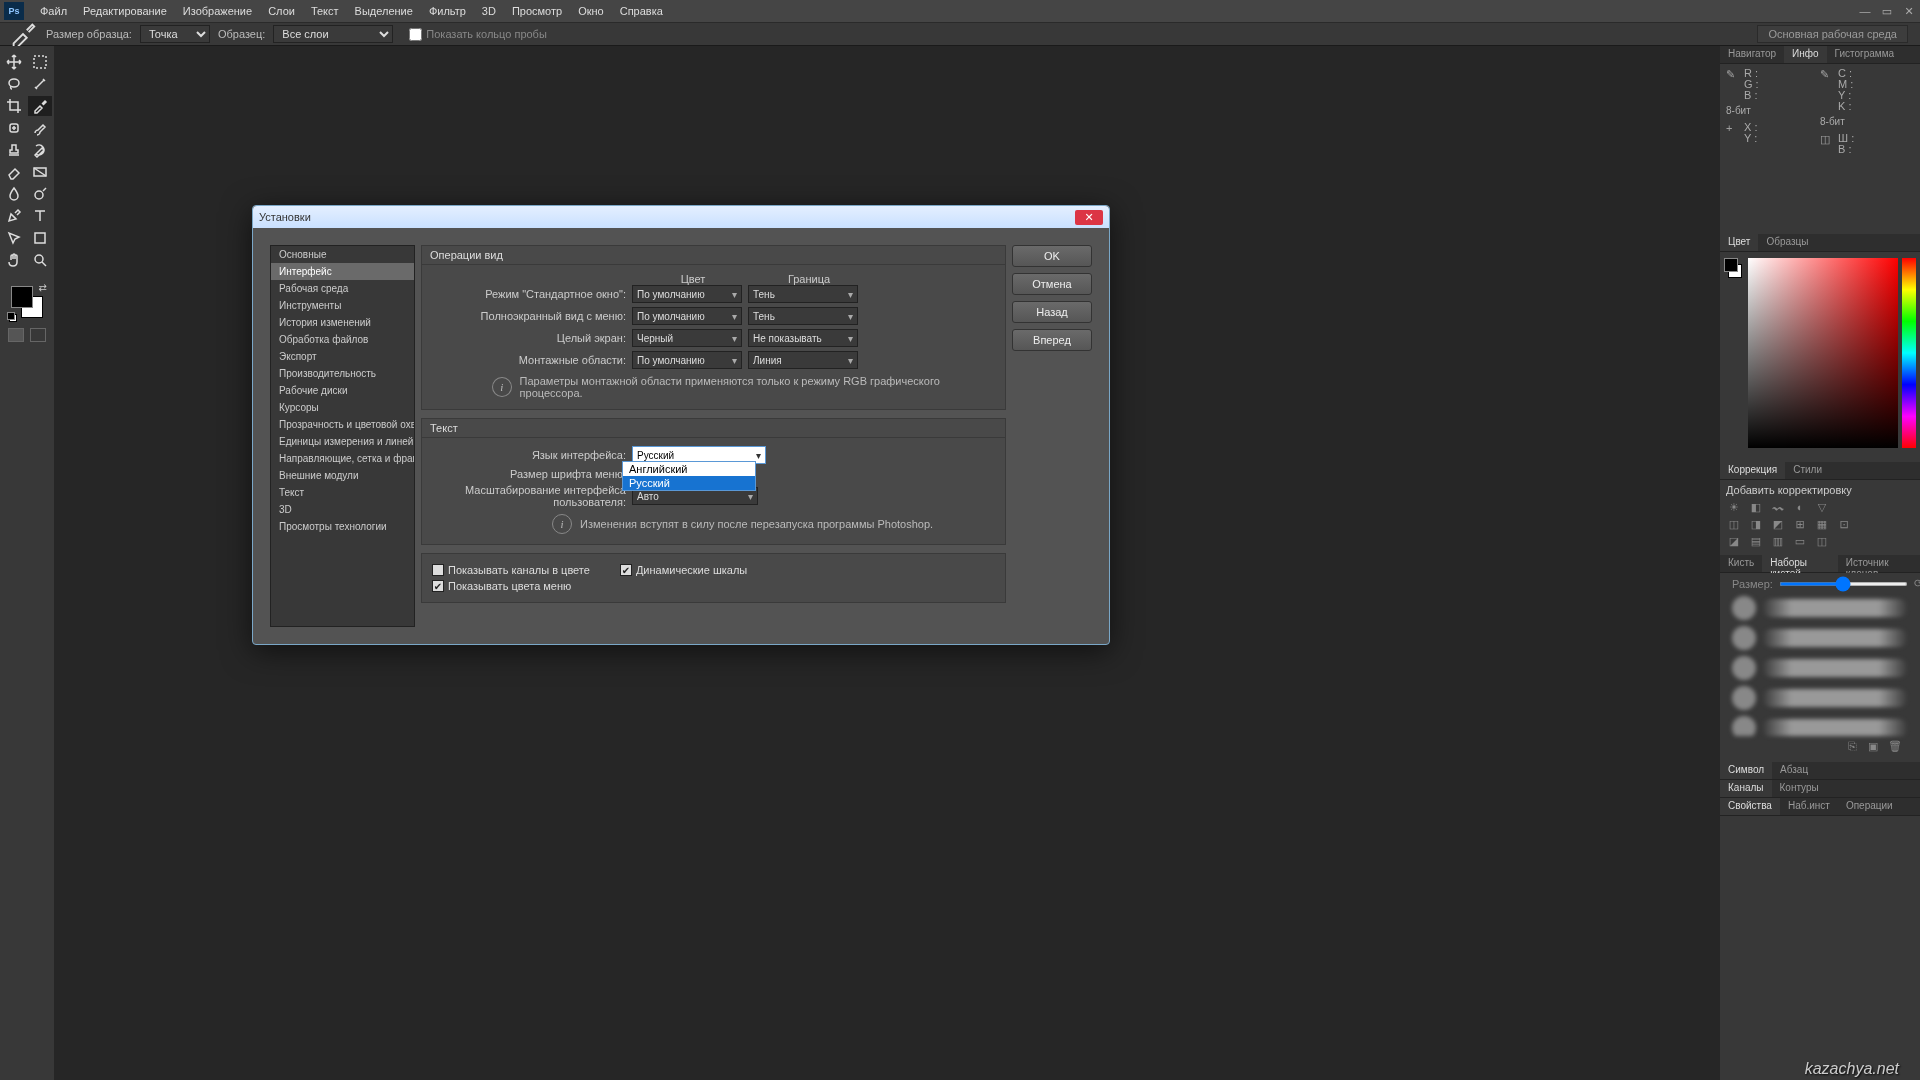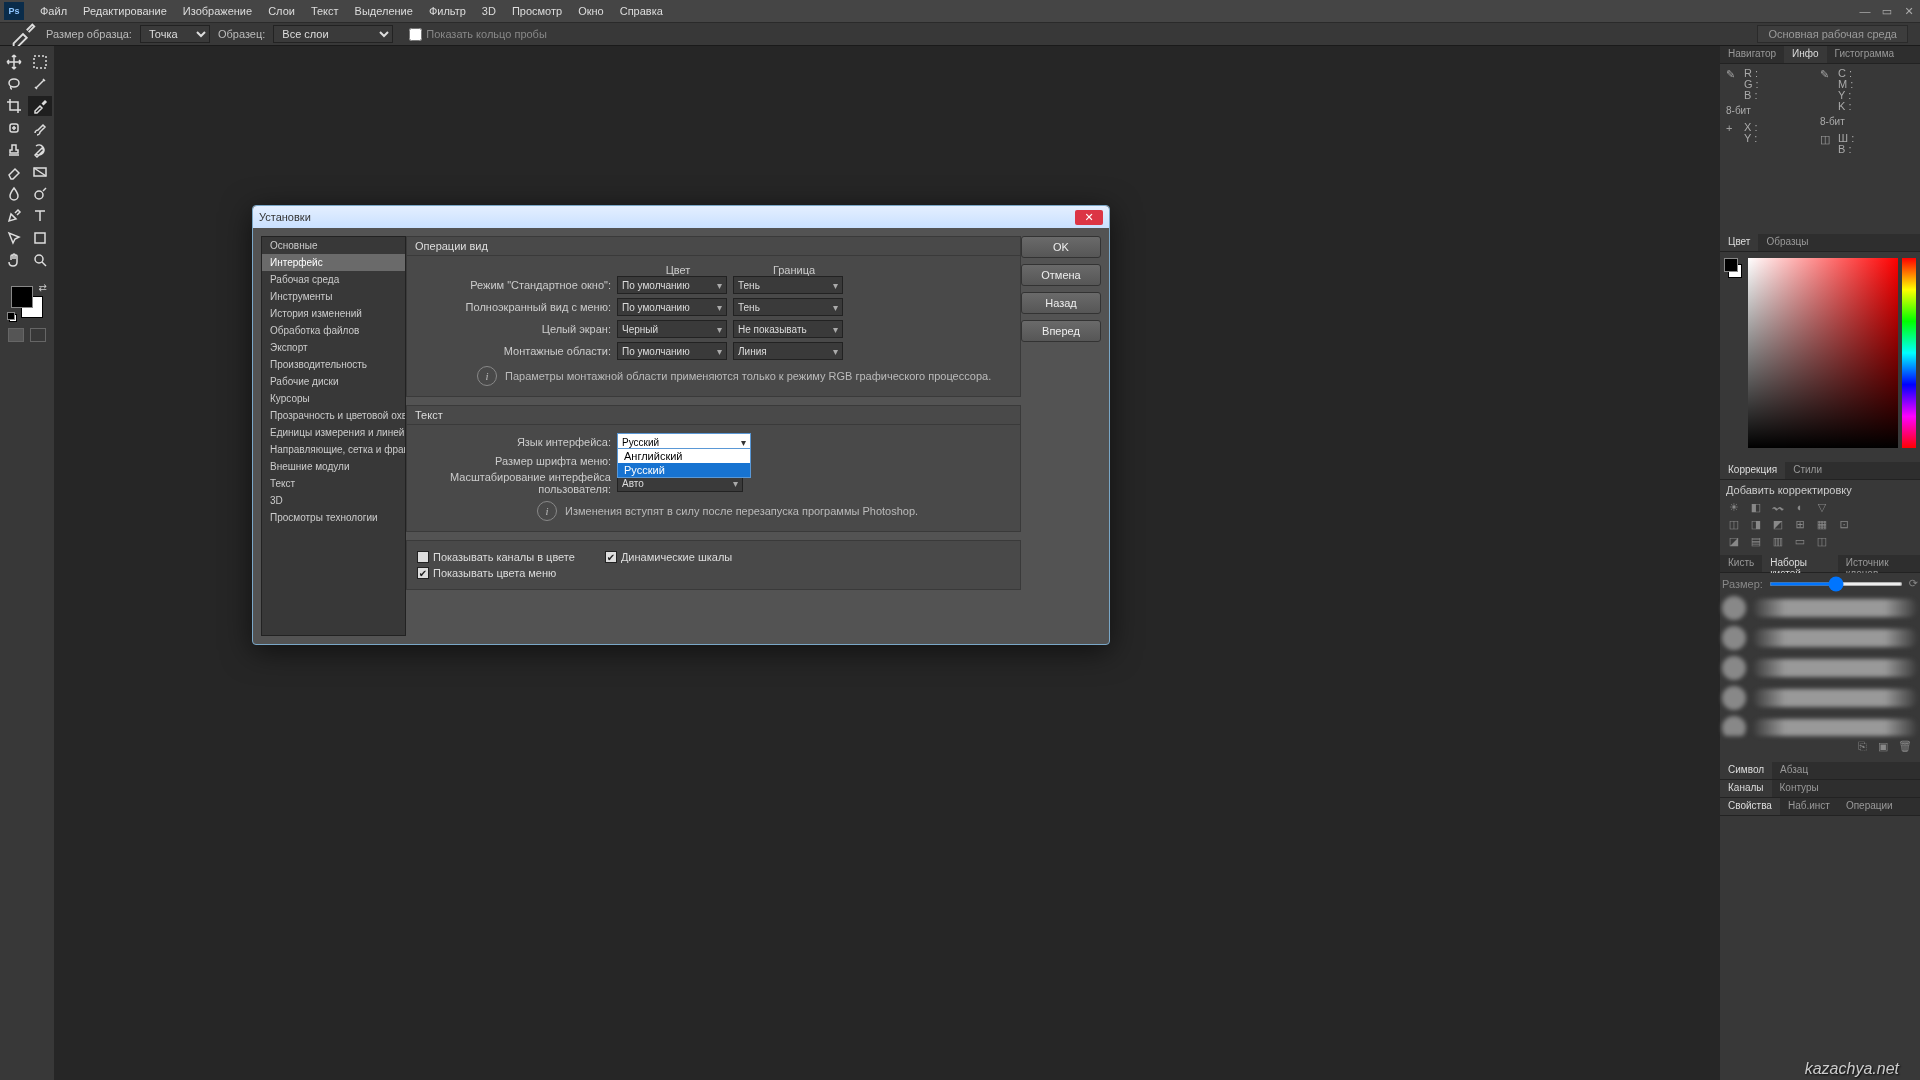--- a/index.html
+++ b/index.html
@@ -58,35 +58,35 @@
 .swatches { width:20px; position:relative; }
 .swatches .ssm-bg{position:absolute;top:6px;left:4px;width:14px;height:14px;background:#fff;border:1px solid #000;}
 .swatches .ssm-fg{position:absolute;top:0;left:0;width:14px;height:14px;background:#000;border:1px solid #888;}
 .gradient { flex:1; height:190px; position:relative; background:linear-gradient(to right,#fff,red); }
 .gradient::after { content:''; position:absolute; inset:0; background:linear-gradient(to bottom,transparent,#000); }
 .hue { width:14px; height:190px; background:linear-gradient(to bottom,red,#ff0,lime,cyan,blue,magenta,red); }
 .adjust { padding:4px 6px; }
 .adjust .title { color:#ccc; margin-bottom:4px; }
 .icorow { display:flex; gap:6px; margin:3px 0; color:#888; }
 .icorow span { width:16px; height:14px; display:flex; align-items:center; justify-content:center; cursor:pointer; }
-.brushes { padding:4px 2px; }
+.brushes { padding:4px 12px; }
 .brushes .szrow { display:flex; align-items:center; color:#888; gap:6px; }
 .brushes .szrow input { flex:1; height:4px; }
 .brush-list { margin-top:6px; height:140px; overflow:hidden; filter:blur(2px); }
 .brush-item { display:flex; align-items:center; gap:6px; margin-bottom:6px; }
 .brush-dot { width:24px; height:24px; border-radius:50%; background:#888; }
 .brush-stroke { flex:1; height:18px; background:linear-gradient(to right,transparent,#999 20%,#999 80%,transparent); border-radius:9px; }
 .footer-icons { display:flex; gap:6px; justify-content:flex-end; padding:4px 6px; color:#888; }
 .footer-icons span{width:14px;height:14px;cursor:pointer;}
 
 
 .dialog { position:absolute; left:252px; top:205px; width:858px; height:440px; background:#535353; border-radius:4px; box-shadow:0 6px 30px rgba(0,0,0,.6); display:flex; flex-direction:column; border:1px solid #7aa7c7; }
 .dlg-title { height:22px; background:linear-gradient(#e4efff,#c9e0ff); border-radius:4px 4px 0 0; display:flex; align-items:center; padding:0 6px; color:#333; font-size:11px; }
 .dlg-title .close { margin-left:auto; width:28px; height:15px; background:#dc3545; border-radius:2px; display:flex; align-items:center; justify-content:center; color:#fff; font-size:11px; cursor:pointer; }
-.dlg-body { flex:1; display:flex; padding:8px; }
+.dlg-body { flex:1; display:flex; padding:17px; gap:6px; }
 .cat { width:145px; background:#383838; border:1px solid #222; overflow:auto; }
 .cat div { padding:3px 8px; color:#ccc; cursor:pointer; font-size:10px; white-space:nowrap; }
 .cat div.sel { background:#6a6a6a; color:#fff; }
 .content { flex:1; display:flex; flex-direction:column; gap:8px; }
 .group { border:1px solid #3a3a3a; background:#494949; padding:6px 10px 10px; color:#ddd; }
 .group .gtitle { margin:-6px -10px 8px; padding:3px 8px; background:#494949; color:#ddd; border-bottom:1px solid #3a3a3a; font-size:11px; }
 .row { display:flex; align-items:center; margin-bottom:4px; font-size:11px; }
 .row .lbl { width:200px; text-align:right; padding-right:6px; color:#ccc; }
 .dd { width:110px; height:18px; background:#3a3a3a; border:1px solid #222; color:#ddd; display:flex; align-items:center; padding:0 4px; position:relative; font-size:10px; }
 .dd::after { content:'▾'; position:absolute; right:4px; color:#aaa; }
@@ -506,21 +506,21 @@
           </div>
         <div class="row">
             <div class="lbl">Масштабирование интерфейса пользователя:</div>
             <div class="dd" style="width:126px">Авто</div>
           </div>
         <div class="info-note" style="margin-left:120px">
             <div class="inficon">i</div>
             <span>Изменения вступят в силу после перезапуска программы Photoshop.</span>
           </div>
 
-        <div class="dropdown" id="langdrop" style="left:210px;top:42px">
+        <div class="dropdown" id="langdrop" style="left:200px;top:42px">
             <div>Английский</div>
             <div class="hov">Русский</div>
           </div>
       </div>
 
       <div class="group">
         <div class="chkrow">
           <div class="chkitem">
               <div class="chkbox"></div>
               <span>Показывать каналы в цвете</span>

